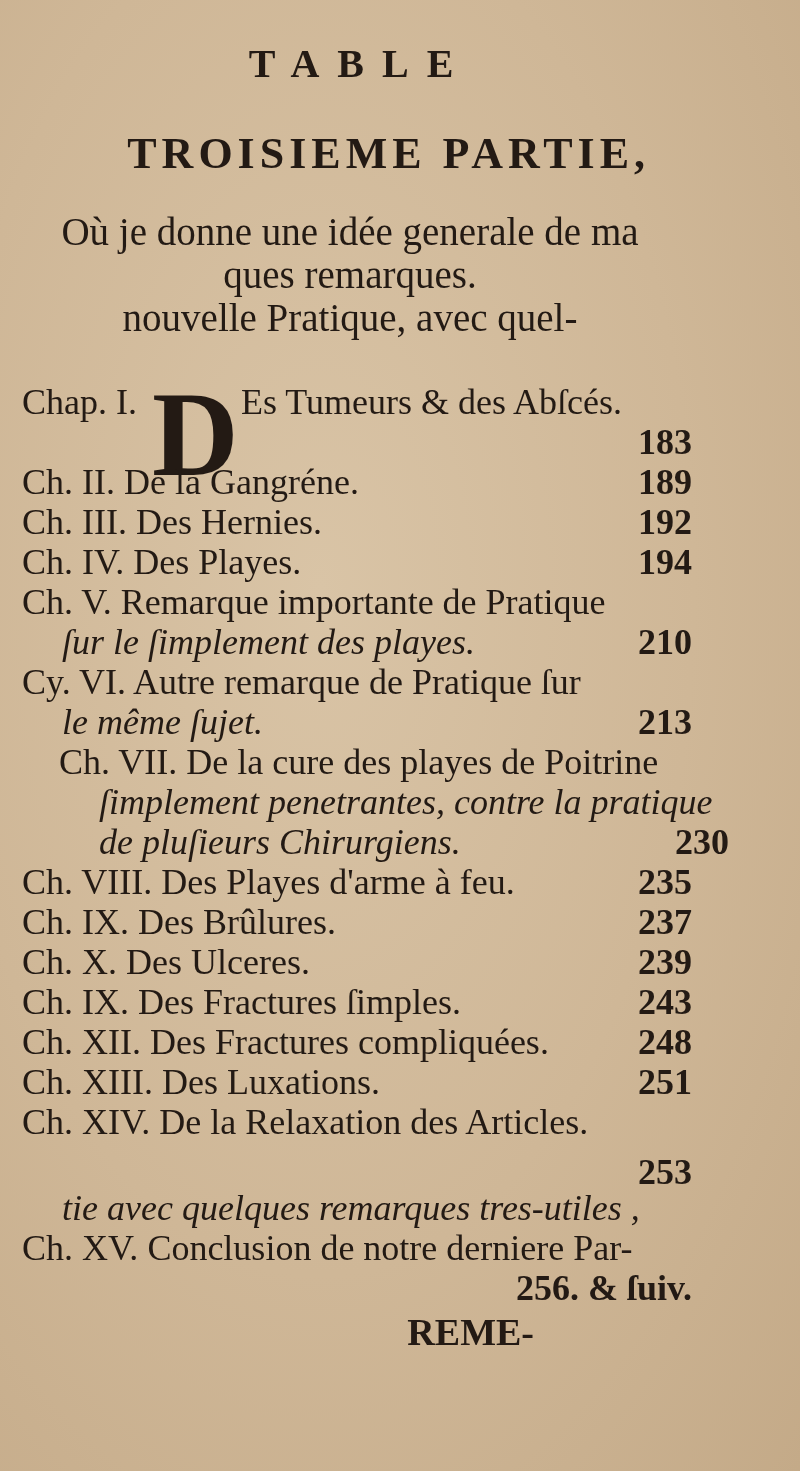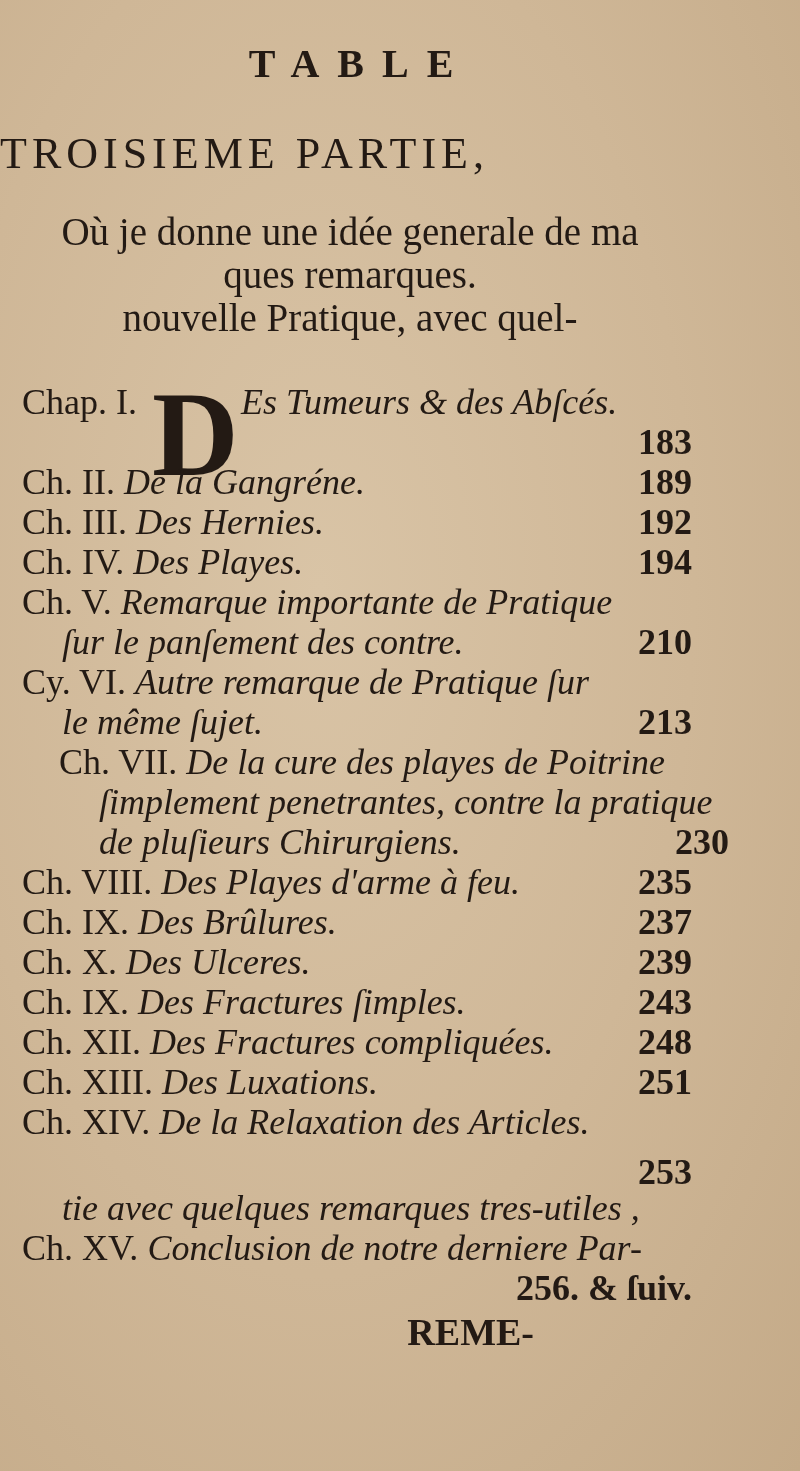--- a/index.html
+++ b/index.html
@@ -9,31 +9,31 @@
     color:#231a14;
     font-family: "Liberation Serif", "DejaVu Serif", serif;
     position:relative;
   }
   .page { position:absolute; left:0; top:0; width:644px; height:1471px; }
   .title {
     position:absolute; top:40px; left:0; width:720px; text-align:center;
     font-size:40px; letter-spacing:18px; font-weight:bold;
   }
   .part {
-    position:absolute; top:128px; left:0; width:650px; text-align:left;
-    font-size:44px; letter-spacing:5px; font-weight:normal;
+    position:absolute; top:128px; left:0; width:650px; text-align:right;
+    font-size:44px; letter-spacing:5px; font-weight:bold;
   }
   .intro {
     position:absolute; top:210px; left:40px; width:620px; text-align:center;
     font-size:39px; line-height:43px;
   }
   .toc { position:absolute; left:22px; width:670px; }
   .entry { position:relative; font-size:36px; line-height:40px; }
   .entry .ch { font-style:normal; }
-  .entry .t { font-style:italic; }
+  .entry .t { }
   .entry .pg { position:absolute; right:0; font-weight:bold; font-style:normal; }
   .cont { padding-left:40px; font-style:italic; }
   .dropcap {
     position:absolute; left:130px; top:-2px; font-size:120px; line-height:110px; font-weight:bold;
   }
   .reme { position:absolute; right:110px; top:1310px; font-size:38px; font-weight:bold; }
 </style>
 </head>
 <body>
 
@@ -59,21 +59,21 @@
     <div class="entry"><span class="ch">Ch. II.</span> <span class="t">De la Gangréne.</span><span class="pg">189</span></div>
   </div>
   <div class="toc" style="top:502px;">
     <div class="entry"><span class="ch">Ch. III.</span> <span class="t">Des Hernies.</span><span class="pg">192</span></div>
   </div>
   <div class="toc" style="top:542px;">
     <div class="entry"><span class="ch">Ch. IV.</span> <span class="t">Des Playes.</span><span class="pg">194</span></div>
   </div>
   <div class="toc" style="top:582px;">
     <div class="entry"><span class="ch">Ch. V.</span> <span class="t">Remarque importante de Pratique</span></div>
-    <div class="entry cont"><span>ſur le panſement des contre.</span><span class="pg">210</span></div>
+    <div class="entry cont"><span>ſur le ſimplement des playes.</span><span class="pg">210</span></div>
   </div>
   <div class="toc" style="top:662px;">
     <div class="entry"><span class="ch">Cy. VI.</span> <span class="t">Autre remarque de Pratique ſur</span></div>
     <div class="entry cont"><span>le même ſujet.</span><span class="pg">213</span></div>
   </div>
   <div class="toc" style="top:742px;margin-left:37px;">
     <div class="entry"><span class="ch">Ch. VII.</span> <span class="t">De la cure des playes de Poitrine</span></div>
     <div class="entry cont"><span>ſimplement penetrantes, contre la pratique</span></div>
     <div class="entry cont"><span>de pluſieurs Chirurgiens.</span><span class="pg">230</span></div>
   </div>

